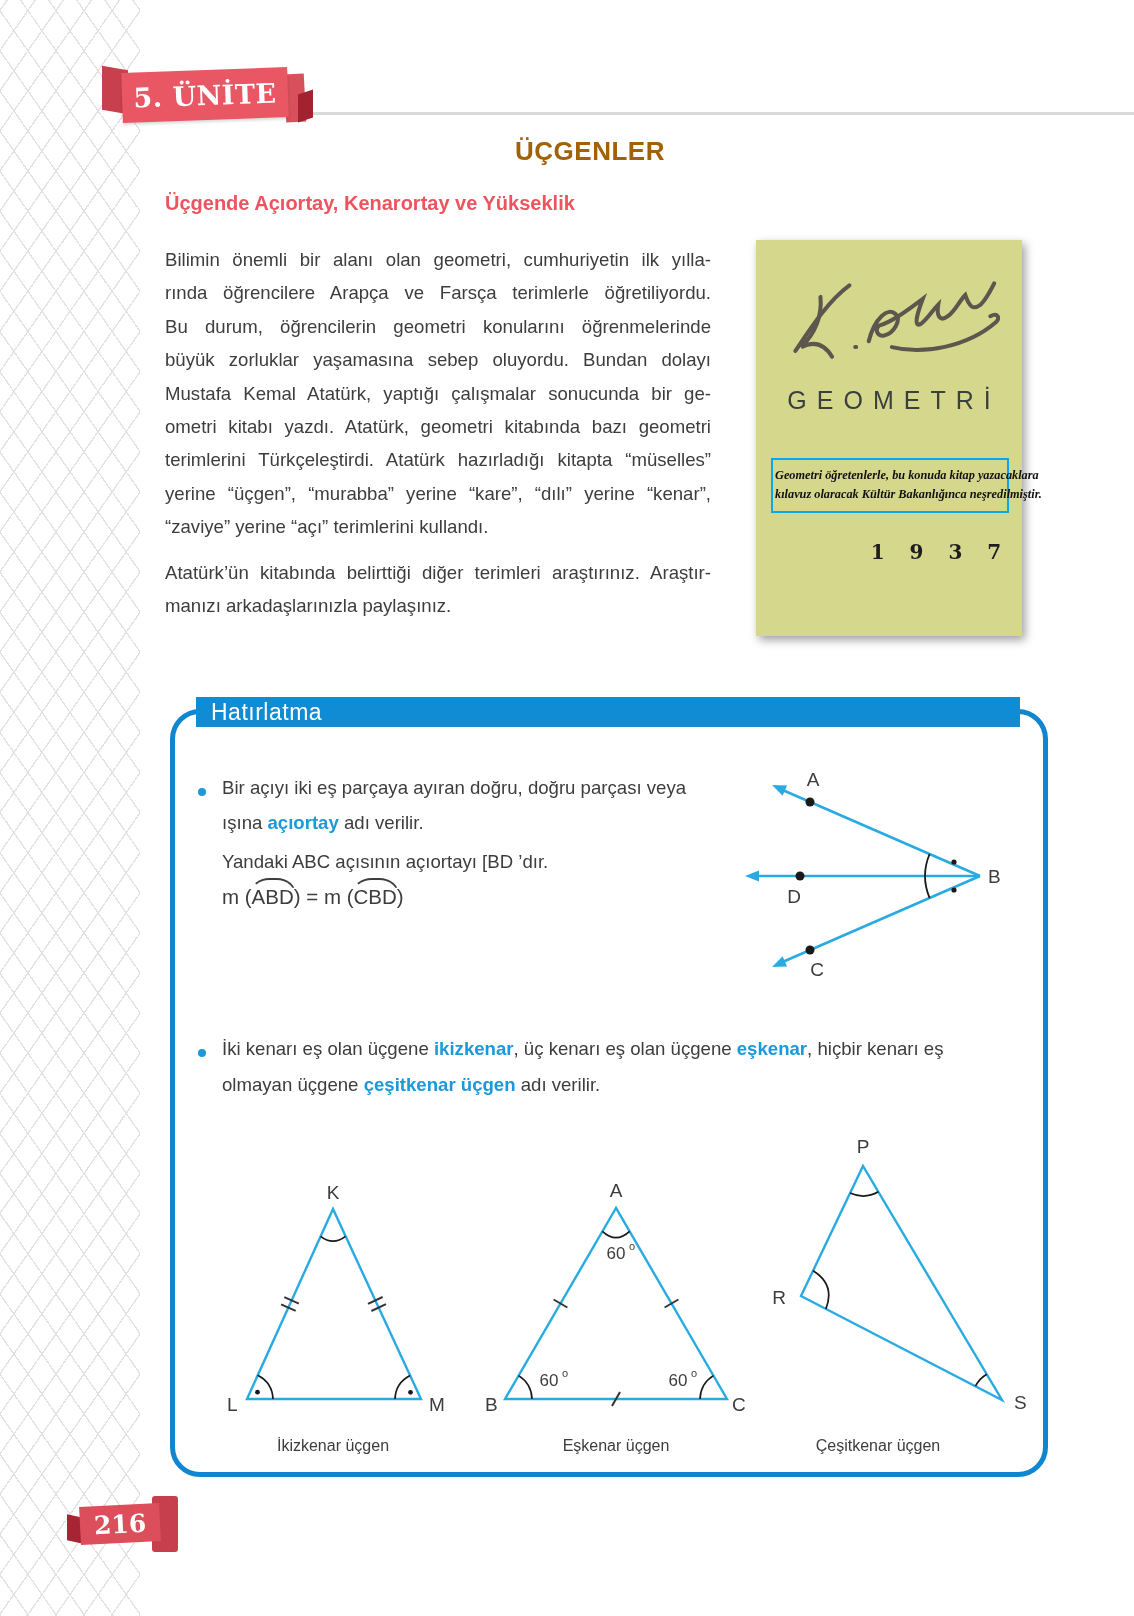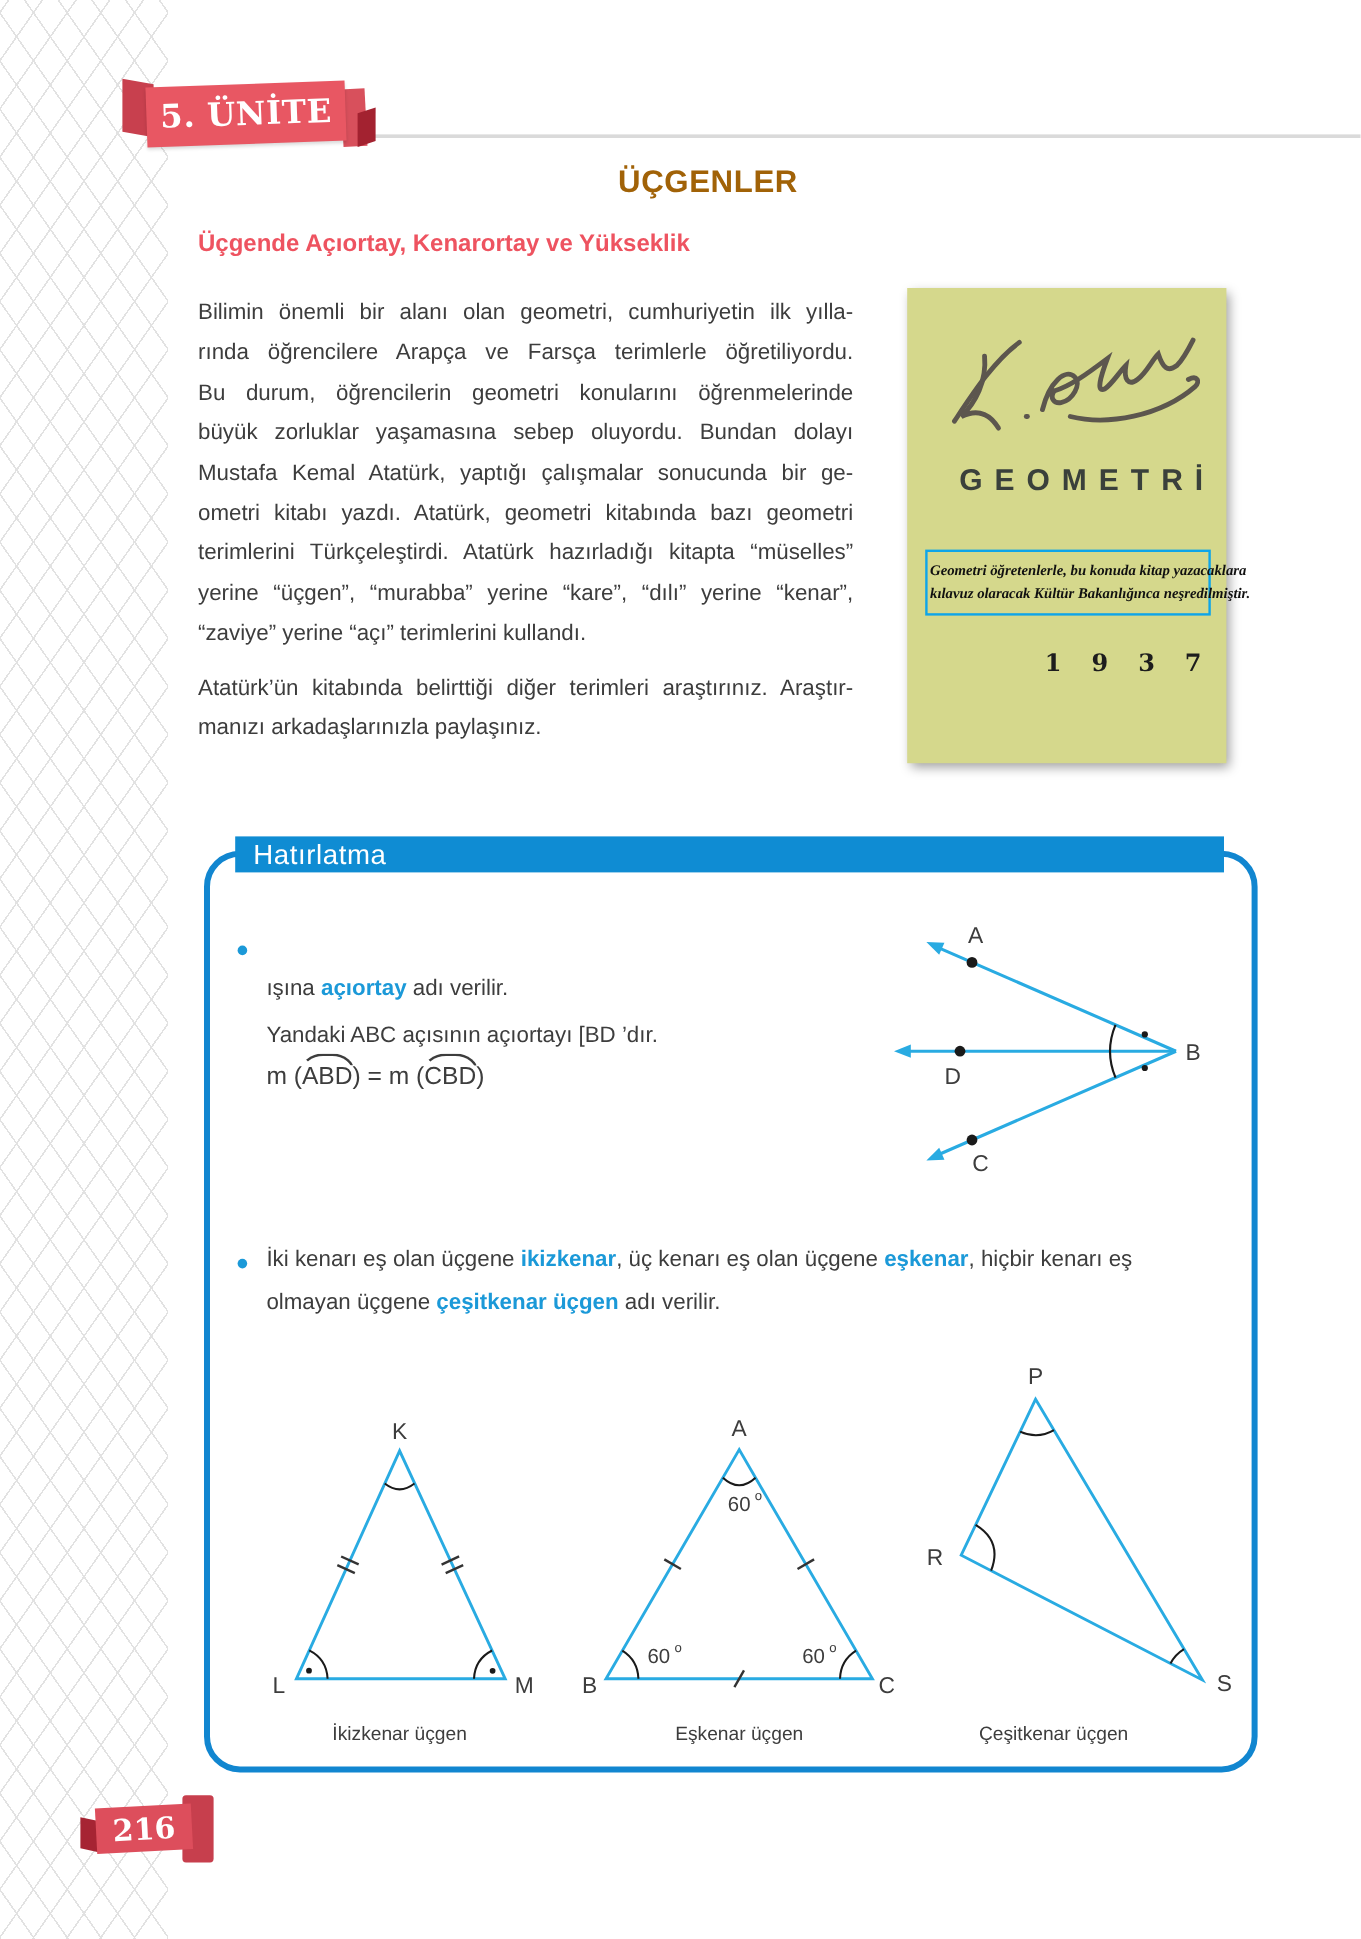--- a/index.html
+++ b/index.html
@@ -28,21 +28,21 @@
   .subtitle{position:absolute;left:165px;top:192px;width:700px;
          color:#ee5360;font-weight:bold;font-size:20px;}
 
   .para{position:absolute;font-size:18.6px;line-height:33.4px;color:#3d3d3d;}
   .jline{text-align:justify;text-align-last:justify;}
 
   
   .cover{position:absolute;left:756px;top:240px;width:266px;height:396px;background:#d5d88c;
          box-shadow:3px 4px 9px rgba(0,0,0,.38);}
   .cover-title{position:absolute;left:0;top:146px;width:100%;text-align:center;color:#3a403b;
-         font-weight:bold;font-size:25px;letter-spacing:10px;text-indent:10px;margin-left:12px;}
+         font-weight:normal;font-size:25px;letter-spacing:10px;text-indent:10px;}
   .cover-note{position:absolute;left:15px;top:218px;width:230px;border:2px solid #0ea5e9;padding:6px 2px 7px 2px;
          font-family:"Liberation Serif", serif;font-style:italic;font-weight:bold;font-size:12.3px;
          line-height:1.55;color:#101010;text-align:center;white-space:nowrap;}
   .cover-year{position:absolute;left:0;top:300px;width:100%;text-align:center;color:#1d1d1d;
          font-family:"DejaVu Serif", serif;font-weight:bold;font-size:20px;letter-spacing:9px;text-indent:9px;padding-left:47px;}
   .sig{position:absolute;left:22px;top:26px;}
 
   
   .rembox{position:absolute;left:170px;top:709px;width:878px;height:768px;box-sizing:border-box;
           border:5px solid #1186d0;border-radius:30px;background:#fff;}
@@ -124,20 +124,21 @@
       <div>Geometri öğretenlerle, bu konuda kitap yazacaklara</div>
       <div>kılavuz olaracak Kültür Bakanlığınca neşredilmiştir.</div>
     </div>
     <div class="cover-year">1 9 3 7</div>
   </div>
 
   <div class="rembox"></div>
   <div class="rembar">Hatırlatma</div>
 
   <div class="bdot" style="left:198px;top:788px;"></div>
+  <div class="rline" style="left:222px;top:777px;"><span>Bir açıyı iki eş parçaya ayıran doğru, doğru parçası veya</span></div>
   <div class="rline" style="left:222px;top:812px;"><span>ışına </span><span class="kw">açıortay</span><span> adı verilir.</span></div>
   <div class="rline" style="left:222px;top:851px;">Yandaki ABC açısının açıortayı [BD ’dır.</div>
 
   <div class="formula" style="left:222px;top:885px;">
     <span>m (</span><span class="hat"><span>ABD</span></span><span>) = m (</span><span class="hat"><span>CBD</span></span><span>)</span>
   </div>
 
   <svg style="position:absolute;left:720px;top:740px;" width="300" height="245" viewBox="0 0 300 245">
     <g stroke="#29abe2" stroke-width="2.6" fill="none">
       <line x1="260" y1="136" x2="58" y2="48"></line>

